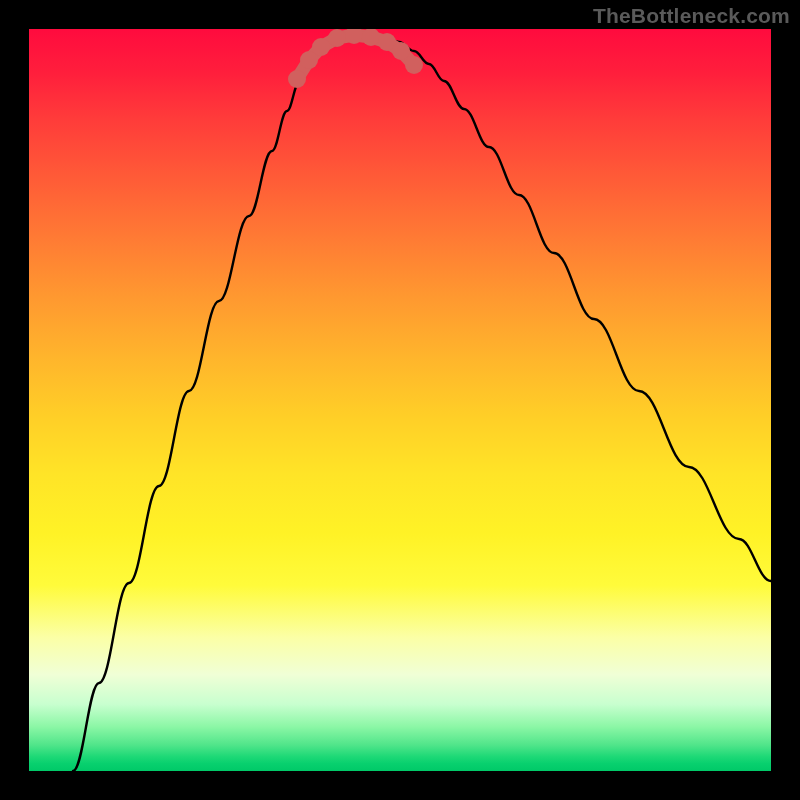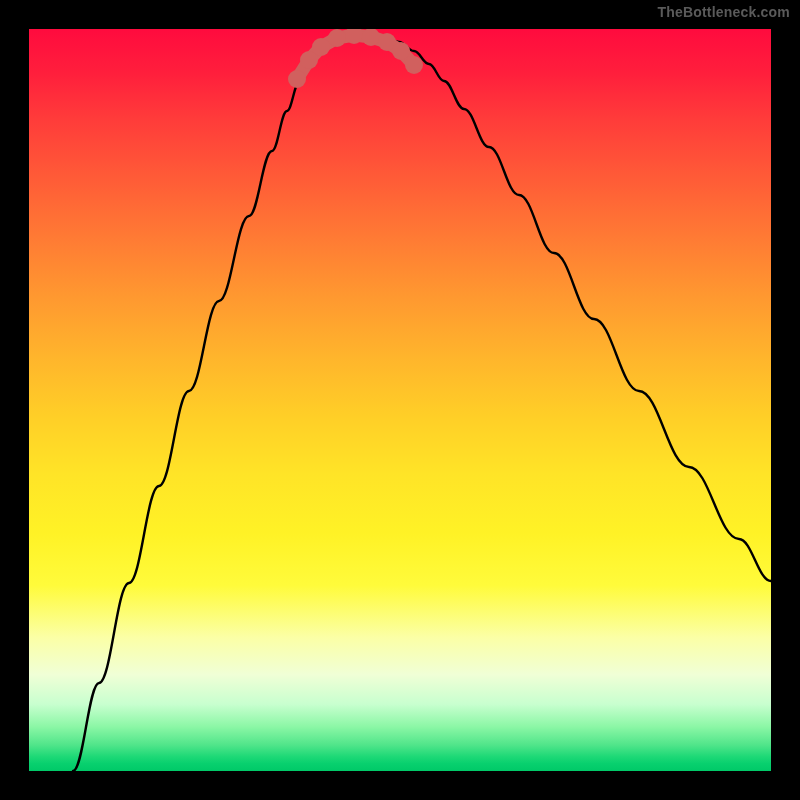--- a/index.html
+++ b/index.html
@@ -44,21 +44,21 @@
       #1fd977 98%,
       #08d06e 99%,
       #00c968 100%
     );
   }
   .attrib {
     position: absolute;
     top: 4px;
     right: 10px;
     font-family: Arial, Helvetica, sans-serif;
-    font-size: 14px;
+    font-size: 21px;
     font-weight: 600;
     color: #5a5a5a;
     letter-spacing: 0.2px;
   }
   svg.curve {
     position: absolute;
     left: 0;
     top: 0;
     width: 742px;
     height: 742px;

